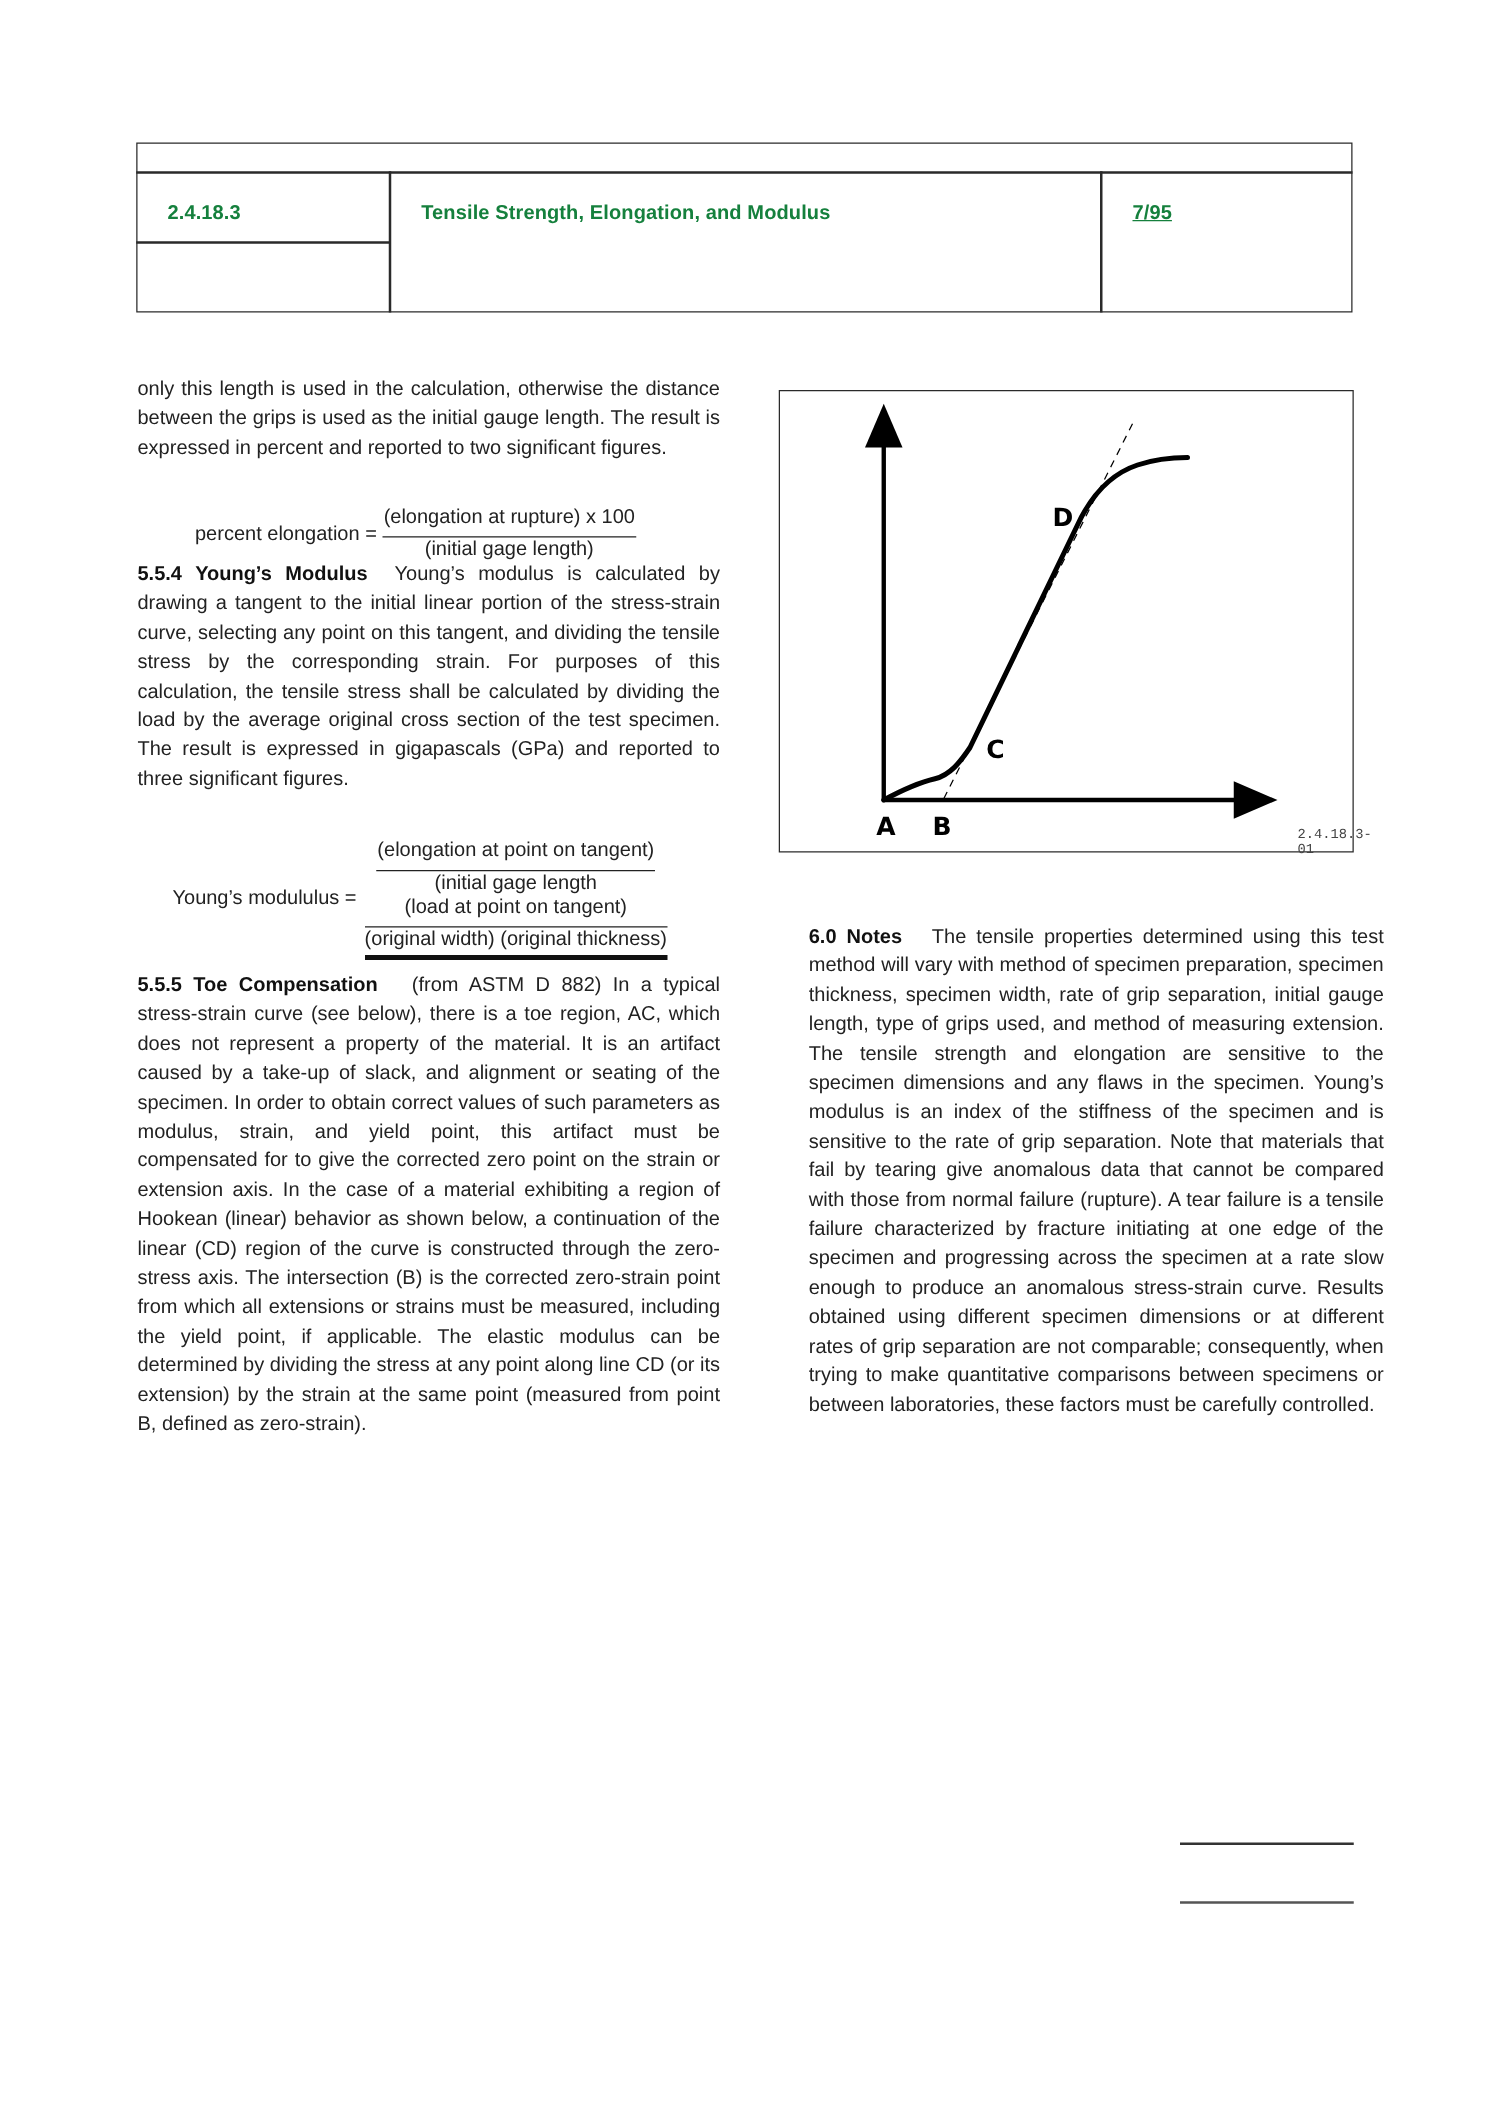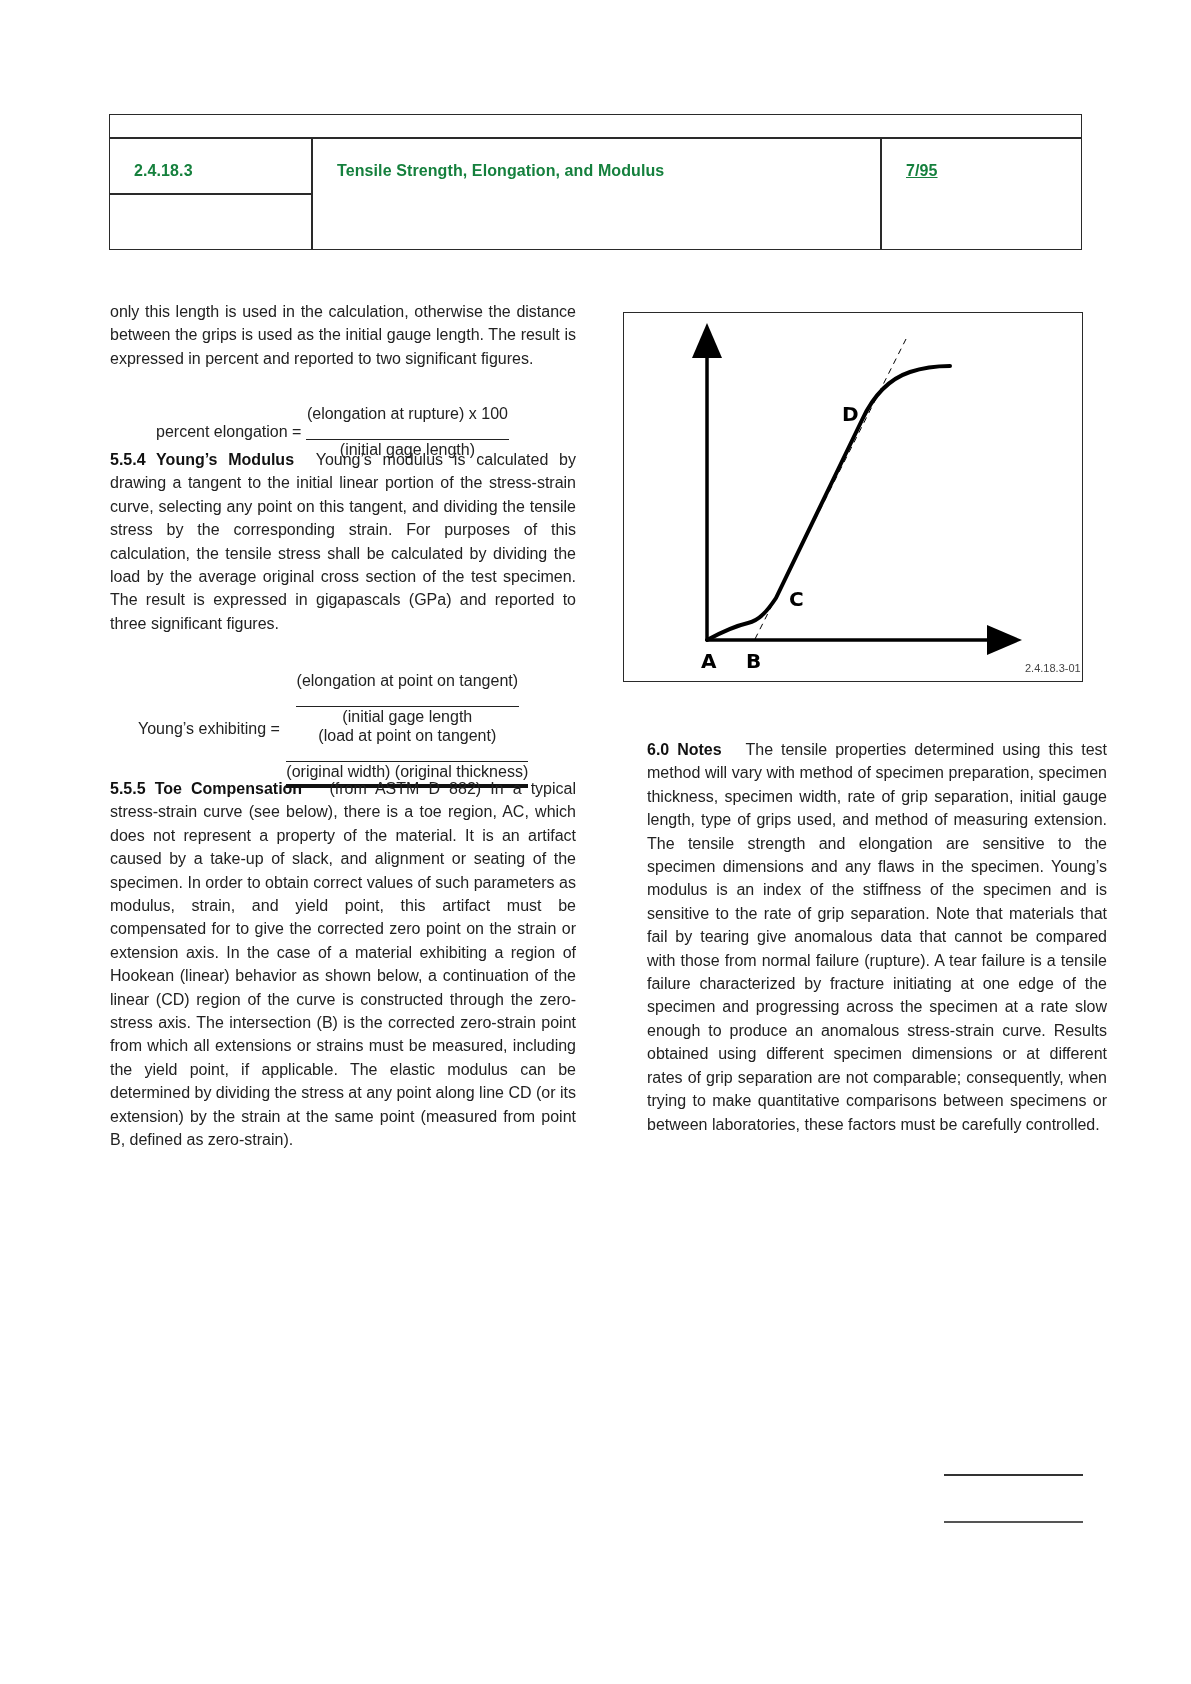--- a/index.html
+++ b/index.html
@@ -10,21 +10,21 @@
              border:1.5px solid #2a2a2a; box-sizing:border-box; }
   .hline { position:absolute; background:#2a2a2a; height:1.5px; }
   .vline { position:absolute; background:#2a2a2a; width:1.5px; }
   .hdr-text { position:absolute; font-weight:bold; font-size:16px; color:#15803d; letter-spacing:0.1px; }
   
   .col { position:absolute; font-size:16px; line-height:23.4px; text-align:justify; color:#222; }
   .col p { margin:0; }
   .head { font-weight:bold; color:#111; }
   .formula { position:absolute; font-size:16px; color:#222; white-space:nowrap; }
   .frac { display:inline-block; vertical-align:middle; text-align:center; }
-  .frac .num { display:block; border-bottom:1.3px solid #222; padding:0 1px 16px 1px; line-height:18px; }
+  .frac .num { display:block; border-bottom:1.3px solid #222; padding:0 1px 6px 1px; line-height:18px; }
   .frac .den { display:block; line-height:20px; }
   
   .fig { position:absolute; left:623px; top:312px; width:460px; height:370px;
          border:1.5px solid #2a2a2a; box-sizing:border-box; }
   .fig-id { position:absolute; font-size:11px; color:#444; }
   .fig-lbl { position:absolute; font-weight:bold; font-size:20px; color:#000; font-family:"DejaVu Sans", sans-serif; }
   .sig-line { position:absolute; height:1.5px; background:#333; }
 </style>
 </head>
 <body>
@@ -48,21 +48,21 @@
     <span class="num">(elongation at rupture) x 100</span>
     <span class="den">(initial gage length)</span>
   </span>
 </div>
 
 <div class="col" style="left:110px; top:448px; width:466px;">
   <p><span class="head">5.5.4 Young’s Modulus</span>&nbsp;&nbsp;<span>Young’s modulus is calculated by drawing a tangent to the initial linear portion of the stress-strain curve, selecting any point on this tangent, and dividing the tensile stress by the corresponding strain. For purposes of this calculation, the tensile stress shall be calculated by dividing the load by the average original cross section of the test specimen. The result is expressed in gigapascals (GPa) and reported to three significant figures.</span></p>
 </div>
 
 <div class="formula" style="left:138px; top:670px;">
-  <span style="display:inline-block; vertical-align:middle; margin-right:2px;">Young’s exhibiting =</span>
+  <span style="display:inline-block; vertical-align:middle; margin-right:2px;">Young’s modululus =</span>
   <span class="frac" style="vertical-align:middle;">
     <span style="display:block; padding-top:2px;">
       <span class="frac">
         <span class="num">(elongation at point on tangent)</span>
         <span class="den">(initial gage length</span>
       </span>
     </span>
     <span style="display:block; border-bottom:4px solid #111; padding-bottom:2px;">
       <span class="frac">
         <span class="num">(load at point on tangent)</span>
@@ -86,21 +86,21 @@
     <polygon points="1022,640 987,625 987,655" fill="#000"></polygon>
 
     <line x1="755" y1="639" x2="906" y2="339" stroke="#000" stroke-width="1" stroke-dasharray="6,5"></line>
 
     <path d="M707,640 C 720,633 735,626 748,623 C 760,620 768,610 776,598 L 862,420 C 875,392 892,378 910,372 C 925,367 940,366 950,366" fill="none" stroke="#000" stroke-width="4" stroke-linecap="round" stroke-linejoin="round"></path>
   </svg>
   <div class="fig-lbl" style="left:77px; top:336px;">A</div>
   <div class="fig-lbl" style="left:122px; top:336px;">B</div>
   <div class="fig-lbl" style="left:165px; top:274px;">C</div>
   <div class="fig-lbl" style="left:218px; top:89px;">D</div>
-  <div class="fig-id" style="left:401px; top:349px;">2.4.18.3-01</div>
+  <div class="fig-id" style="left:414px; top:349px;font-family:Liberation Mono, monospace;">2.4.18.3-01</div>
 </div>
 
 <div class="col" style="left:623px; top:738px; width:460px;margin-left:24px;">
   <p><span class="head">6.0 Notes</span>&nbsp;&nbsp;&nbsp;<span>The tensile properties determined using this test method will vary with method of specimen preparation, specimen thickness, specimen width, rate of grip separation, initial gauge length, type of grips used, and method of measuring extension. The tensile strength and elongation are sensitive to the specimen dimensions and any flaws in the specimen. Young’s modulus is an index of the stiffness of the specimen and is sensitive to the rate of grip separation. Note that materials that fail by tearing give anomalous data that cannot be compared with those from normal failure (rupture). A tear failure is a tensile failure characterized by fracture initiating at one edge of the specimen and progressing across the specimen at a rate slow enough to produce an anomalous stress-strain curve. Results obtained using different specimen dimensions or at different rates of grip separation are not comparable; consequently, when trying to make quantitative comparisons between specimens or between laboratories, these factors must be carefully controlled.</span></p>
 </div>
 
 <div class="sig-line" style="left:944px; top:1474px; width:139px;"></div>
 <div class="sig-line" style="left:944px; top:1521px; width:139px; background:#555;"></div>
 
 </body></html>

